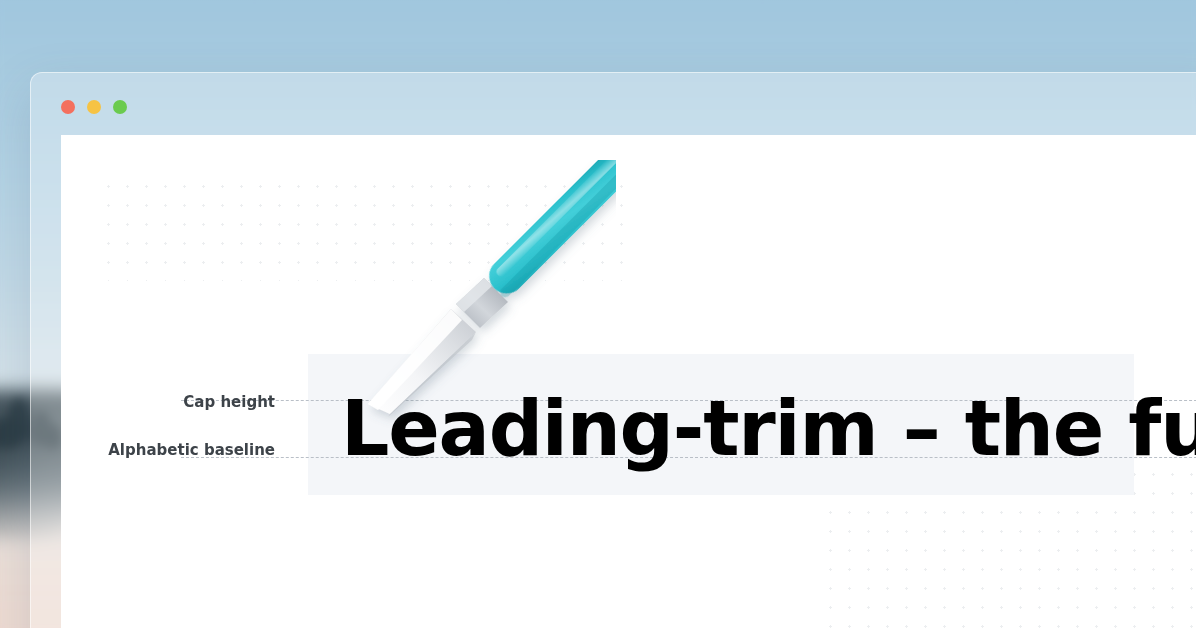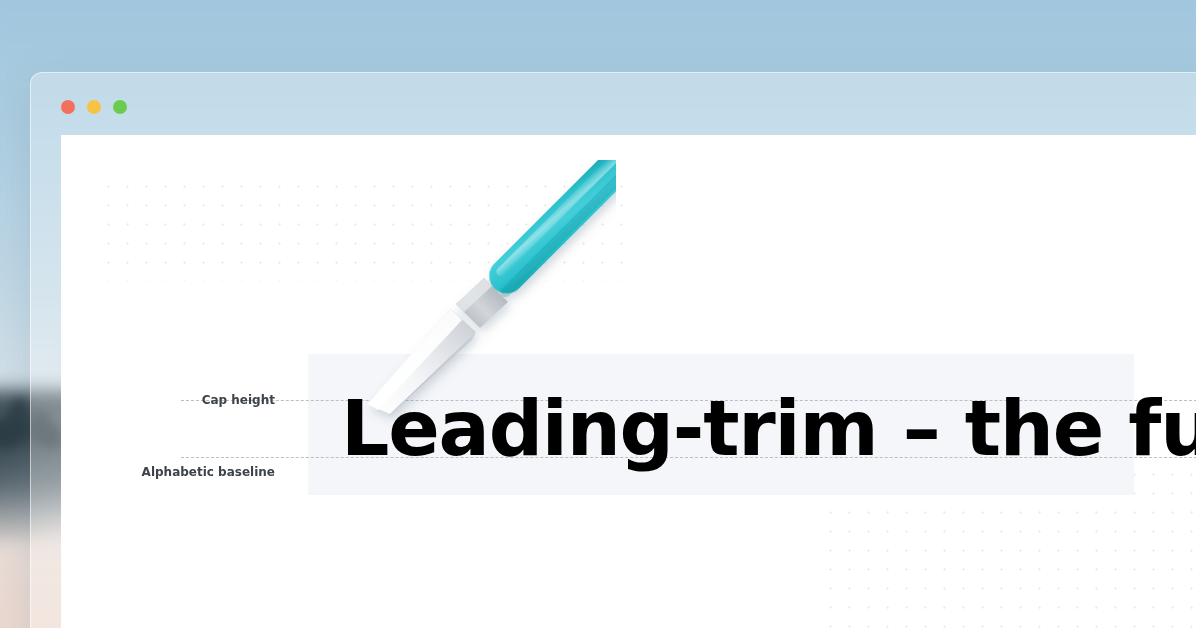--- a/index.html
+++ b/index.html
@@ -182,27 +182,27 @@
     letter-spacing: -1.2px;
     color: #000000;
     white-space: nowrap;
   }
 
   
   .guide-label {
     position: absolute;
     font-family: "DejaVu Sans", "Liberation Sans", sans-serif;
     font-weight: bold;
-    font-size: 12px;
+    font-size: 15px;
     color: #3d4349;
     text-align: right;
     white-space: nowrap;
   }
   #label-cap-height { right: 952px; top: 258px; }
-  #label-baseline   { right: 952px; top: 330px; }
+  #label-baseline   { right: 952px; top: 306px; }
 
   
   #knife {
     position: absolute;
     left: 255px;
     top: 25px;
     width: 300px;
     height: 275px;
     pointer-events: none;
   }

